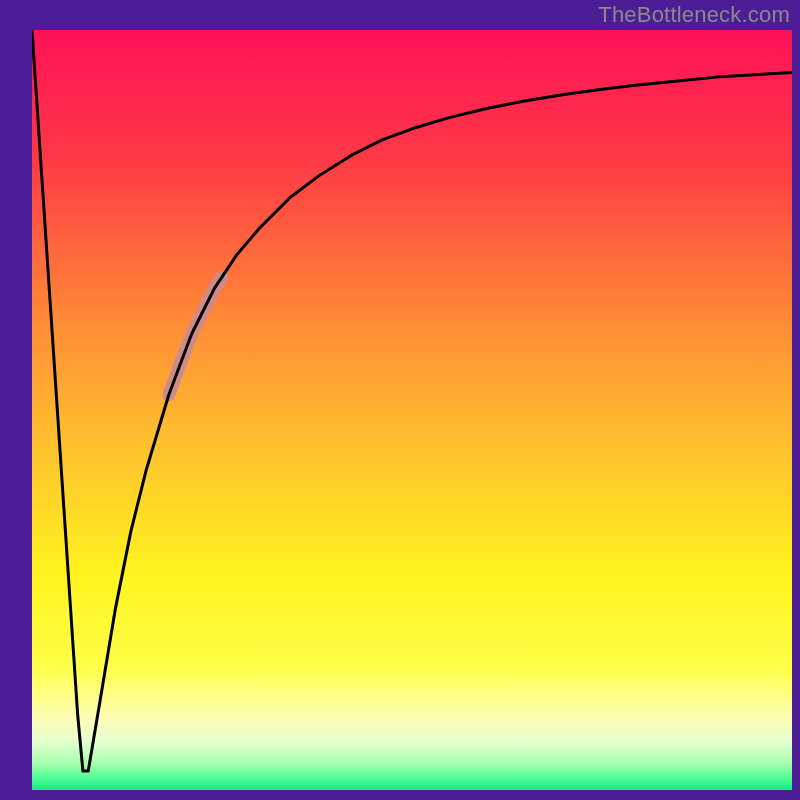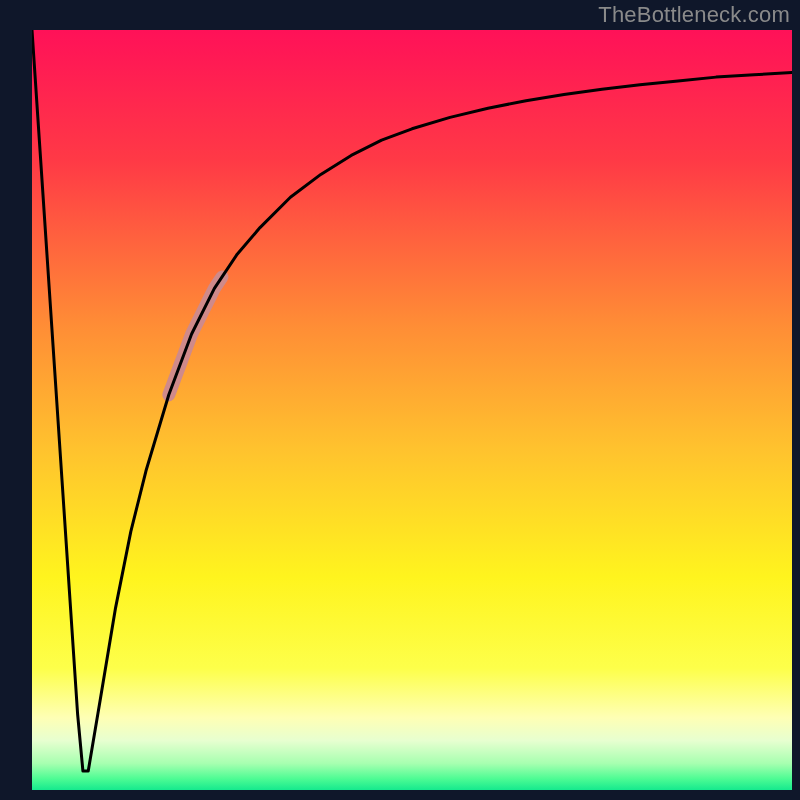--- a/index.html
+++ b/index.html
@@ -8,21 +8,21 @@
     width: 800px;
     height: 800px;
     overflow: hidden;
     background: #000;
     font-family: Arial, Helvetica, sans-serif;
   }
   .frame {
     position: relative;
     width: 800px;
     height: 800px;
-    background: #0f172a;
+    background: #4c1d95;
   }
   .attribution {
     position: absolute;
     top: 2px;
     right: 10px;
     color: #8a8a8a;
     font-size: 22px;
     letter-spacing: 0.2px;
     font-weight: 400;
   }

